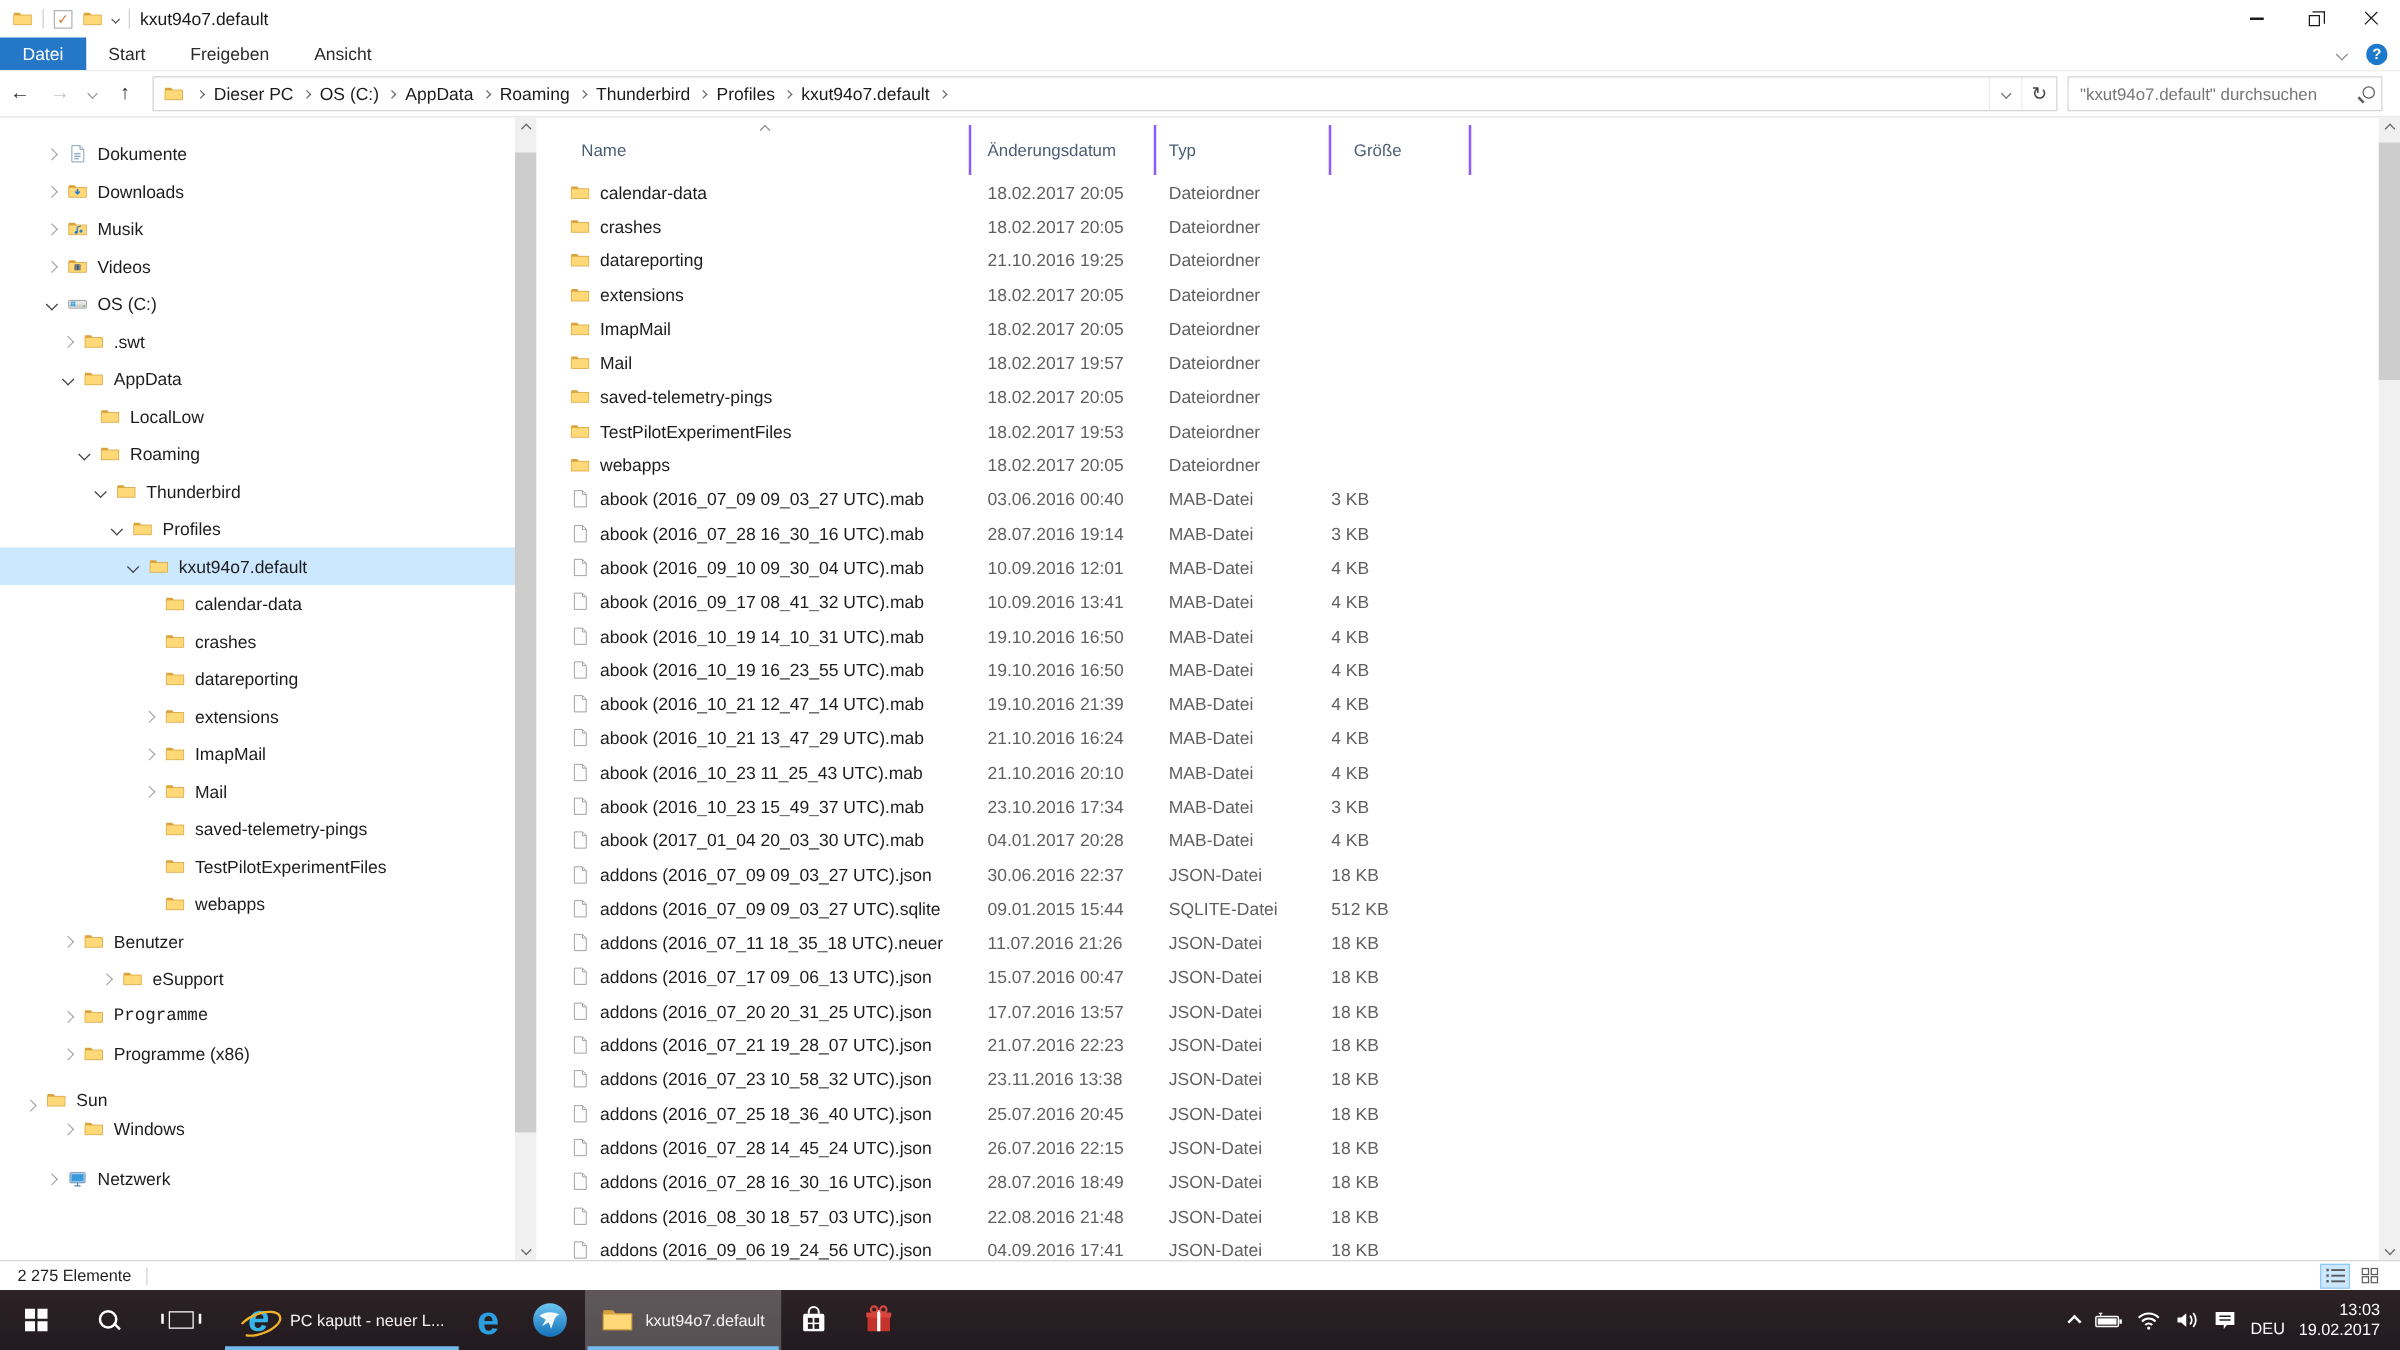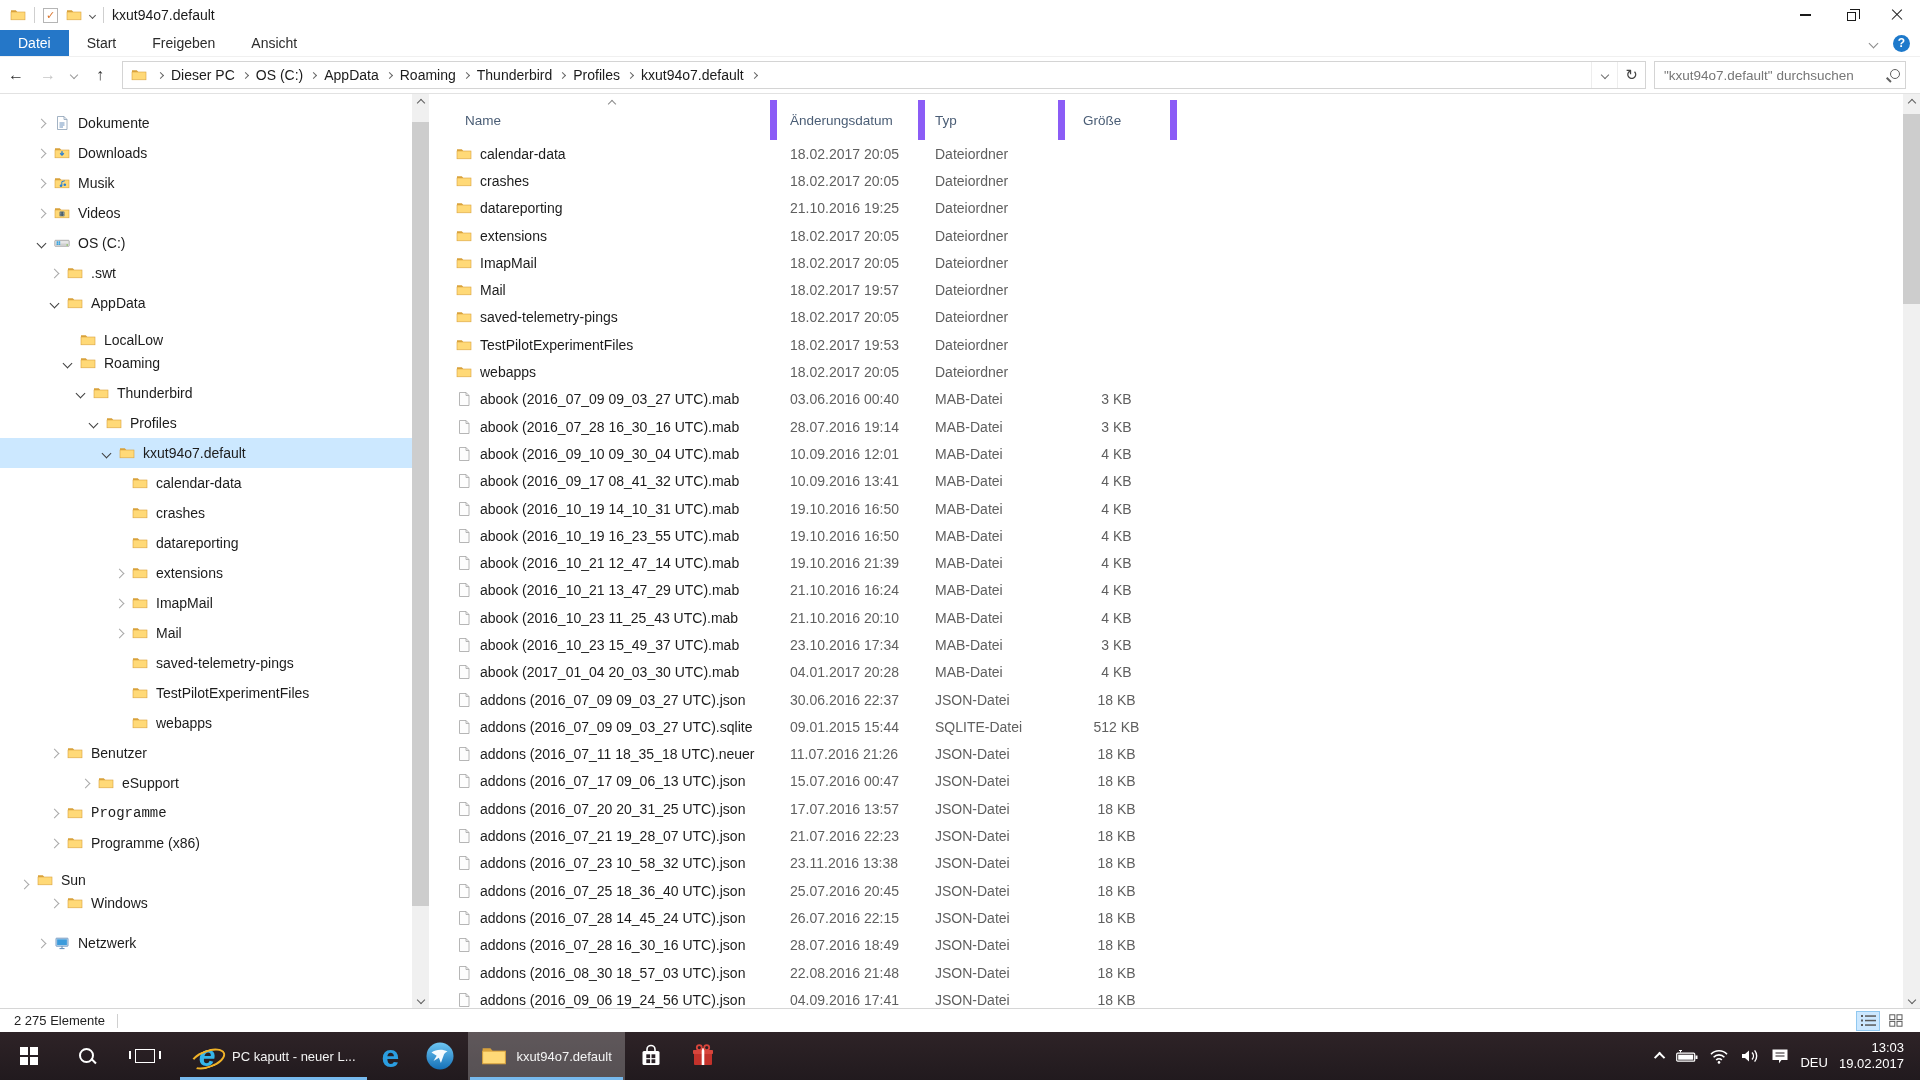--- a/index.html
+++ b/index.html
@@ -96,35 +96,35 @@
   .sb-arrow .cv { width:6px; height:6px; border-color:#5f5f5f; }
   .sb-top { top:0; } .sb-bottom { bottom:0; }
   .sb-thumb { position:absolute; left:0; width:17px; background:#cdcdcd; }
   .side-thumb { top:28px; height:784px; }
   .main-thumb { top:20px; height:190px; }
 
   
   .filepane { flex:1; min-width:0; margin-left:12px; overflow:hidden; }
   .colheader { height:40px; margin-top:6px; display:flex; align-items:center; position:relative;
     font-size:13.5px; color:#4a5d75; }
-  .hcell { height:100%; display:flex; align-items:center; border-right:7px solid #8b5cf6; }
+  .hcell { height:100%; display:flex; align-items:center; border-right:2px solid #8b5cf6; }
   .h-name { width:336px; padding-left:24px; }
   .h-date { width:148px; padding-left:13px; }
   .h-type { width:140px; padding-left:10px; }
   .h-size { width:112px; padding-left:18px; }
   .h-fill { flex:1; border-right:none; }
   .sort-chev { position:absolute; left:168px; top:1px; width:6px; height:6px; border-color:#8a8a8a; }
 
   .file-row { height:27.3px; display:flex; align-items:center; font-size:14px; }
   .cell { white-space:nowrap; overflow:hidden; }
   .c-name { width:336px; display:flex; align-items:center; padding-left:15px; color:#1c1c1c; }
   .row-icon { width:16px; height:16px; margin-right:8px; flex:none; display:flex; }
   .c-date { width:148px; padding-left:13px; color:#5f5f5f; }
   .c-type { width:140px; padding-left:10px; color:#5f5f5f; }
-  .c-size { width:112px; padding-right:9px; color:#5f5f5f; text-align:center; }
+  .c-size { width:112px; padding-right:9px; color:#5f5f5f; text-align:left; }
 
   
   .statusbar { height:24px; flex:none; border-top:1px solid #d6d6d6; display:flex;
     align-items:center; font-size:13px; color:#222; position:relative; }
   .status-count { padding-left:14px; }
   .status-sep { width:1px; height:14px; background:#d0d0d0; margin-left:12px; }
   .status-views { position:absolute; right:12px; display:flex; }
   .view-btn { width:24px; height:20px; display:flex; align-items:center; justify-content:center;
     margin-left:4px; }
   .view-btn.active { background:#cce8ff; border:1px solid #90c8f0; }
@@ -337,21 +337,21 @@
             <div class="tree-row" style="padding-left: 51px;">
               <span class="cv tree-chev cv-d expanded"></span>
               <span class="tree-icon">
                 <svg width="16" height="16" viewBox="0 0 16 16">
                   <path d="M1 3.2h4.8l1.5 1.9H15v1H1z" fill="#d9a23c"></path>
                   <rect x="1" y="5" width="14" height="7.8" fill="#ffd977" stroke="#d9a23c" stroke-width="0.6"></rect>
                 </svg>
               </span>
               <span class="tree-label">AppData</span>
             </div>
-            <div class="tree-row" style="padding-left: 64px; align-items: flex-end;">
+            <div class="tree-row" style="padding-left: 64px;">
               <span class="cv tree-chev cv-hidden"></span>
               <span class="tree-icon">
                 <svg width="16" height="16" viewBox="0 0 16 16">
                   <path d="M1 3.2h4.8l1.5 1.9H15v1H1z" fill="#d9a23c"></path>
                   <rect x="1" y="5" width="14" height="7.8" fill="#ffd977" stroke="#d9a23c" stroke-width="0.6"></rect>
                 </svg>
               </span>
               <span class="tree-label">LocalLow</span>
             </div>
             <div class="tree-row" style="padding-left: 64px;">

